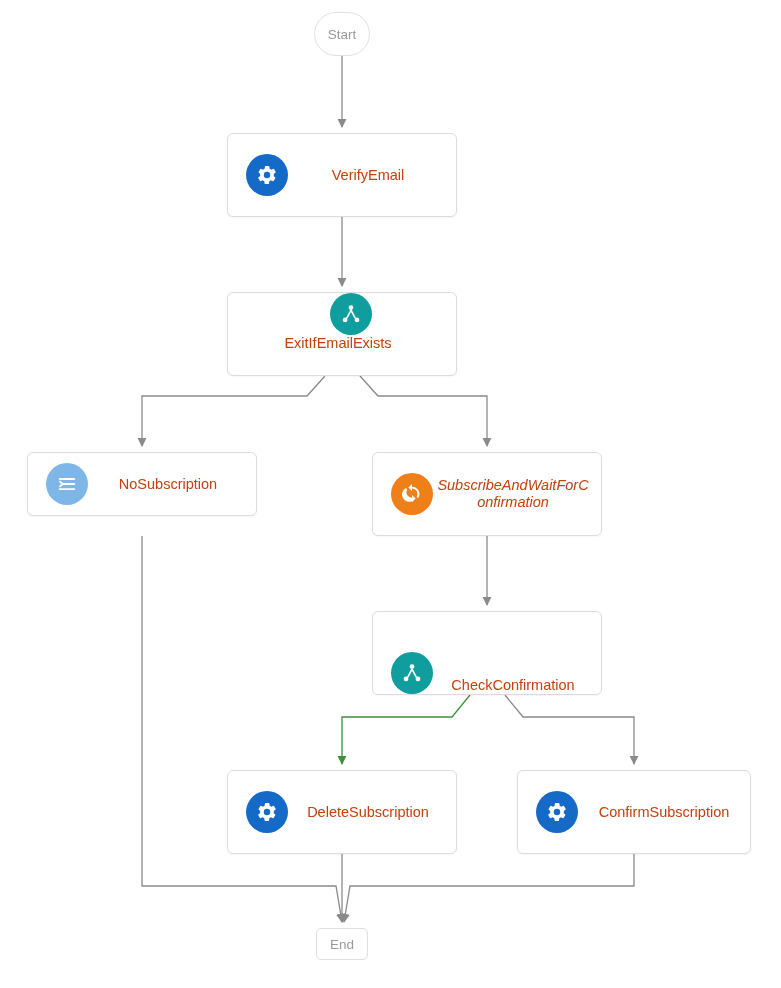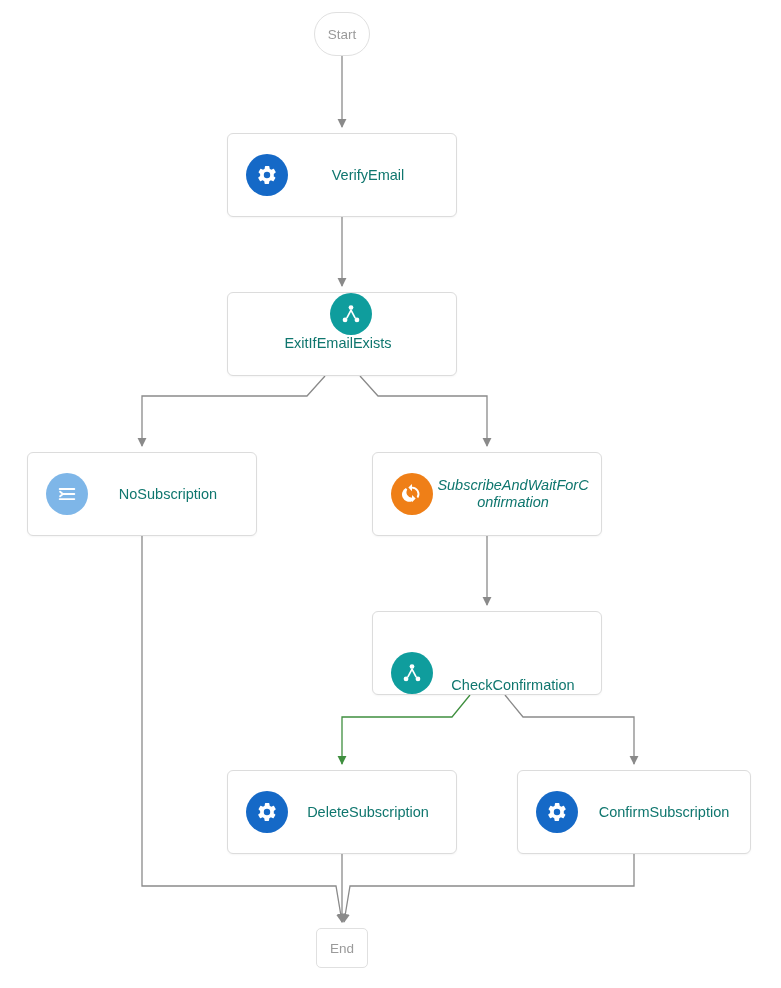--- a/index.html
+++ b/index.html
@@ -46,21 +46,21 @@
     flex: 0 0 42px;
     margin-left: 18px;
     display: flex;
     align-items: center;
     justify-content: center;
   }
   .node .label {
     flex: 1 1 auto;
     text-align: center;
     font-size: 14.5px;
-    color: #0f766e;
+    color: #c2410c;
     padding: 0 10px 0 2px;
     line-height: 1.15;
     word-break: break-word;
   }
   .terminal {
     position: absolute;
     box-sizing: border-box;
     border: 1px solid #e0e0e0;
     border-radius: 5px;
     background: #ffffff;
@@ -130,21 +130,21 @@
         <circle cx="12" cy="5" r="2.6"></circle>
         <circle cx="5.5" cy="18.5" r="2.6"></circle>
         <circle cx="18.5" cy="18.5" r="2.6"></circle>
         <path d="M11.2 7.4 L6.6 16.2 L8.2 17 L12.8 8.2 Z"></path>
         <path d="M12.8 7.4 L17.4 16.2 L15.8 17 L11.2 8.2 Z"></path>
       </svg>
     </span>
     <span class="label">ExitIfEmailExists</span>
   </div>
 
-  <div class="node" style="left:27px; top:452px; width:230px; height:84px;">
+  <div class="node" style="left:27px; top:452px; width:230px; height:64px;">
     <span class="icon" style="background:#7eb6e8;">
       <svg width="22" height="22" viewBox="0 0 24 24" fill="none" stroke="#ffffff" stroke-width="2" stroke-linecap="round" aria-hidden="true">
         <path d="M4 6.5 H20"></path>
         <path d="M7.5 12 H20"></path>
         <path d="M4 17.5 H20"></path>
         <path d="M4.5 9.5 L7.5 12 L4.5 14.5"></path>
       </svg>
     </span>
     <span class="label">NoSubscription</span>
   </div>
@@ -183,17 +183,17 @@
 
   <div class="node" style="left:517px; top:770px; width:234px; height:84px;gap:8px;">
     <span class="icon" style="background:#1569c7;">
       <svg width="22" height="22" viewBox="0 0 24 24" fill="#ffffff" aria-hidden="true">
         <path d="M19.4 13a7.8 7.8 0 0 0 .05-1 7.8 7.8 0 0 0-.05-1l2-1.6a.5.5 0 0 0 .12-.62l-1.9-3.3a.5.5 0 0 0-.6-.22l-2.36.95a7.3 7.3 0 0 0-1.73-1l-.36-2.5a.5.5 0 0 0-.5-.41h-3.8a.5.5 0 0 0-.5.41l-.36 2.5c-.62.26-1.2.6-1.73 1l-2.36-.95a.5.5 0 0 0-.6.22l-1.9 3.3a.5.5 0 0 0 .12.62L4.55 11a7.8 7.8 0 0 0 0 2l-2 1.6a.5.5 0 0 0-.12.62l1.9 3.3c.12.22.38.3.6.22l2.36-.95c.53.4 1.11.74 1.73 1l.36 2.5c.04.24.25.41.5.41h3.8c.25 0 .46-.17.5-.41l.36-2.5c.62-.26 1.2-.6 1.73-1l2.36.95c.22.08.48 0 .6-.22l1.9-3.3a.5.5 0 0 0-.12-.62l-2-1.6zM12 15.5A3.5 3.5 0 1 1 15.5 12 3.5 3.5 0 0 1 12 15.5z"></path>
       </svg>
     </span>
     <span class="label">ConfirmSubscription</span>
   </div>
 
-  <div class="terminal" style="left:316px; top:928px; width:52px; height:40px;">
+  <div class="terminal" style="left:316px; top:928px; width:52px; height:32px;">
     <span>End</span>
   </div>
 
 </div>
 
 </body></html>

